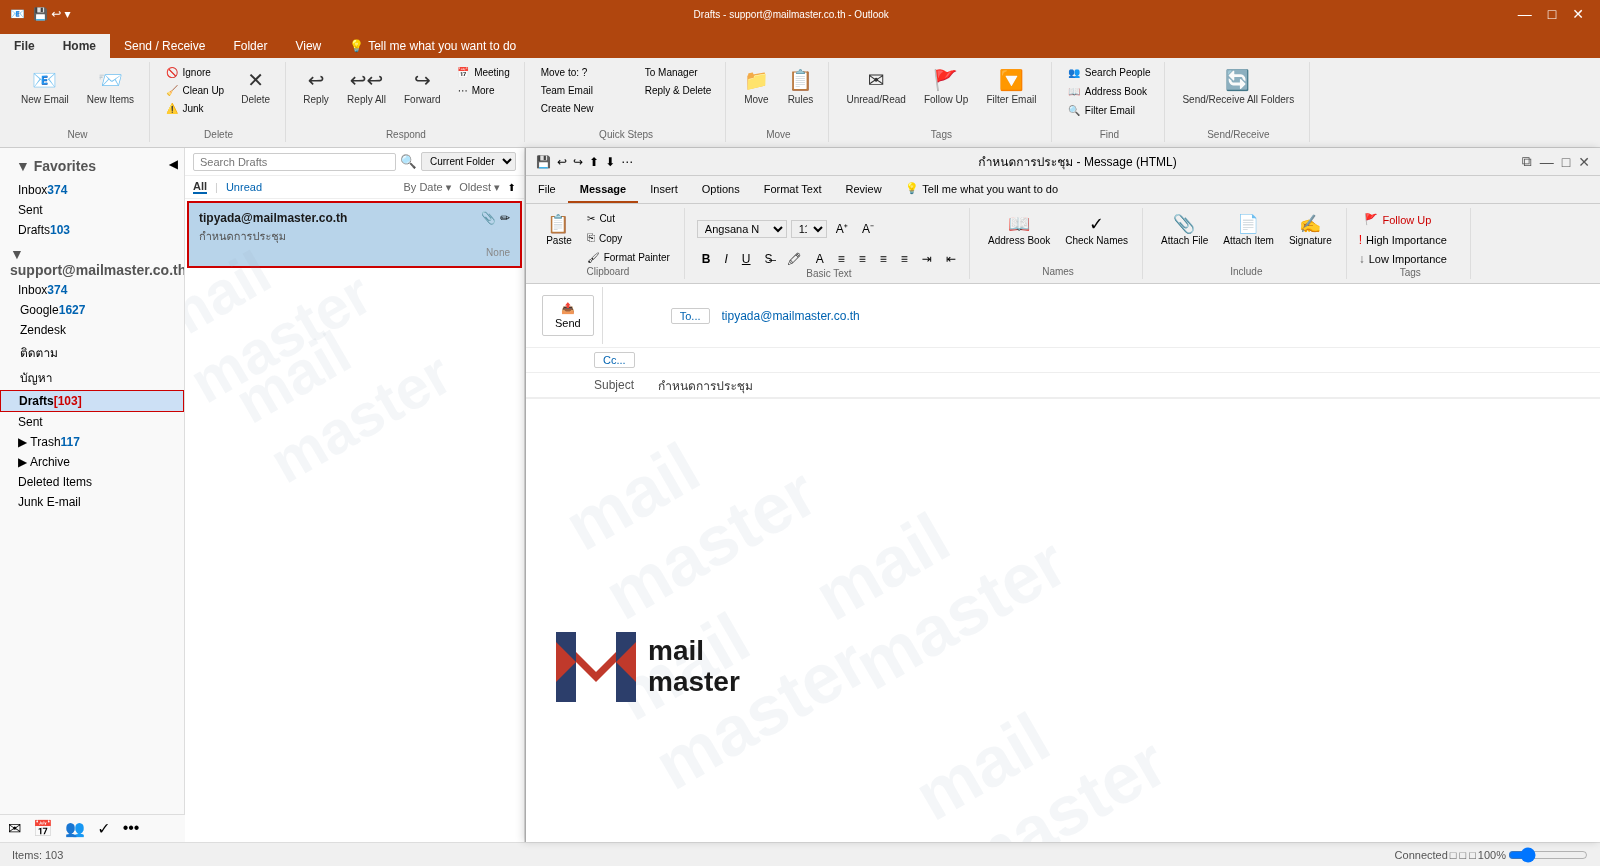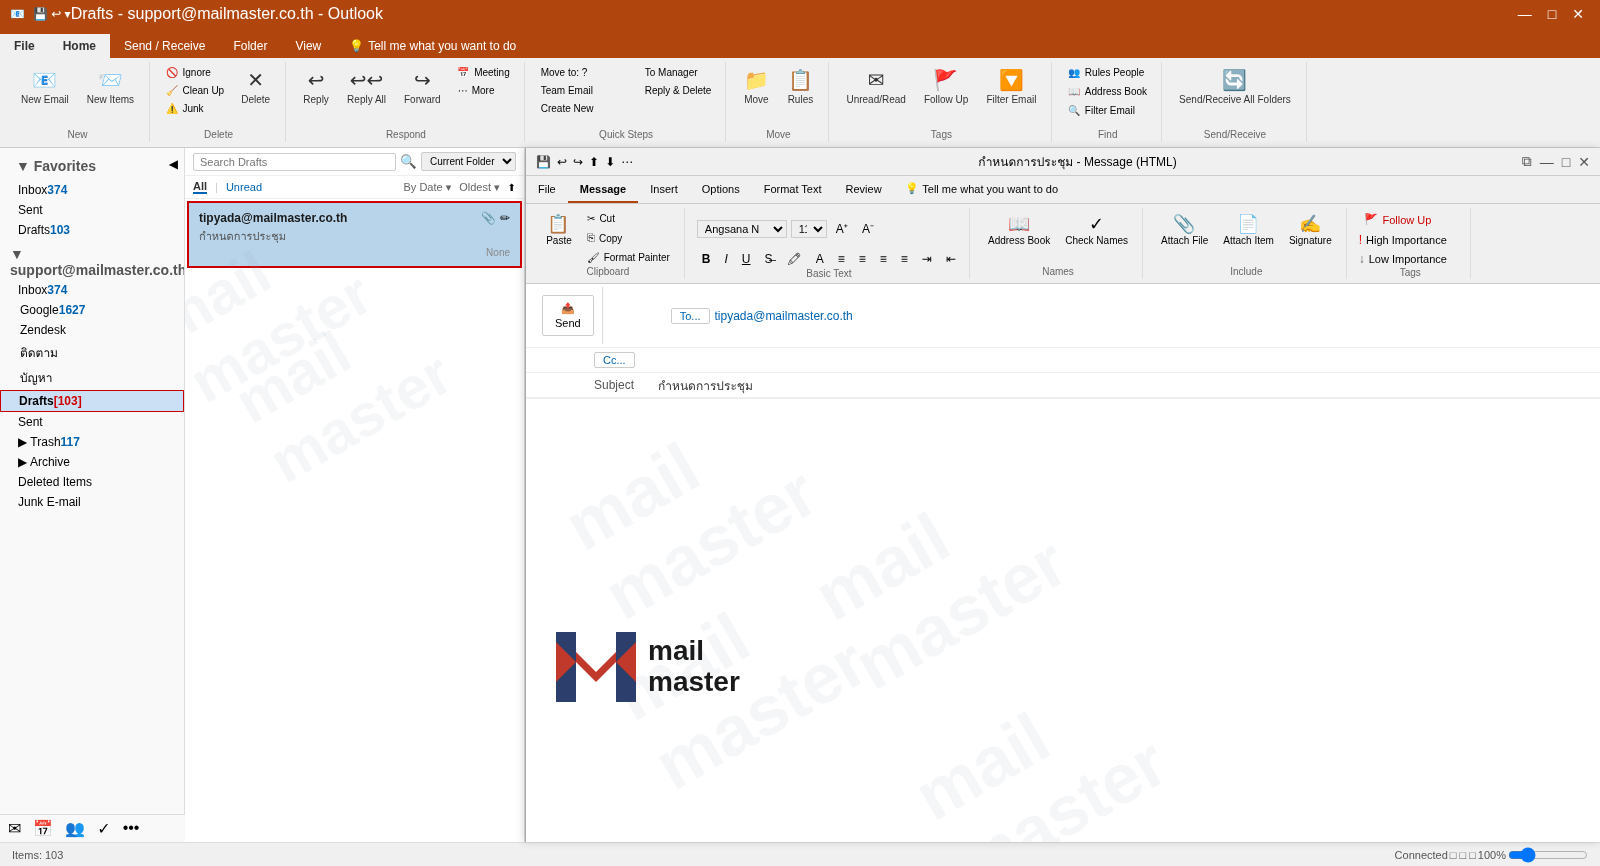--- a/index.html
+++ b/index.html
@@ -10,21 +10,21 @@
       background: #b0460e;
       color: white;
       height: 28px;
       display: flex;
       align-items: center;
       padding: 0 10px;
       font-size: 12px;
       justify-content: space-between;
     }
     .title-bar-left { display: flex; align-items: center; gap: 8px; }
-    .title-bar-title { flex: 1; font-size: 16px; }
+    .title-bar-title { flex: 1; text-align: center; font-size: 10px; }
     .title-bar-controls { display: flex; gap: 4px; }
     .title-bar-btn { color: white; background: none; border: none; font-size: 14px; cursor: pointer; padding: 0 6px; }
 
     
     .ribbon-tabs {
       background: #b0460e;
       display: flex;
       align-items: flex-end;
       padding-left: 0;
       height: 30px;
@@ -251,21 +251,21 @@
       flex-shrink: 0;
     }
     .compose-field-label-btn {
       color: #0063b1;
       cursor: pointer;
       background: none;
       border: 1px solid #ccc;
       border-radius: 2px;
       padding: 1px 8px;
       font-size: 11px;
-      margin-right: 1px;
+      margin-right: 8px;
     }
     .compose-field-input {
       flex: 1;
       border: none;
       outline: none;
       font-size: 12px;
       color: #0063b1;
       padding: 2px 4px;
     }
     .compose-subject-input {
@@ -539,21 +539,21 @@
       </button>
     </div>
     <div class="ribbon-group-label">Tags</div>
   </div>
 
   <div class="ribbon-group">
     <div class="ribbon-group-content">
       <div style="display:flex;flex-direction:column;gap:2px;">
         <button class="crb-sm">
           <span>👥</span>
-          <span>Rules People</span>
+          <span>Search People</span>
         </button>
         <button class="crb-sm">
           <span>📖</span>
           <span>Address Book</span>
         </button>
         <button class="crb-sm">
           <span>🔍</span>
           <span>Filter Email</span>
         </button>
       </div>

